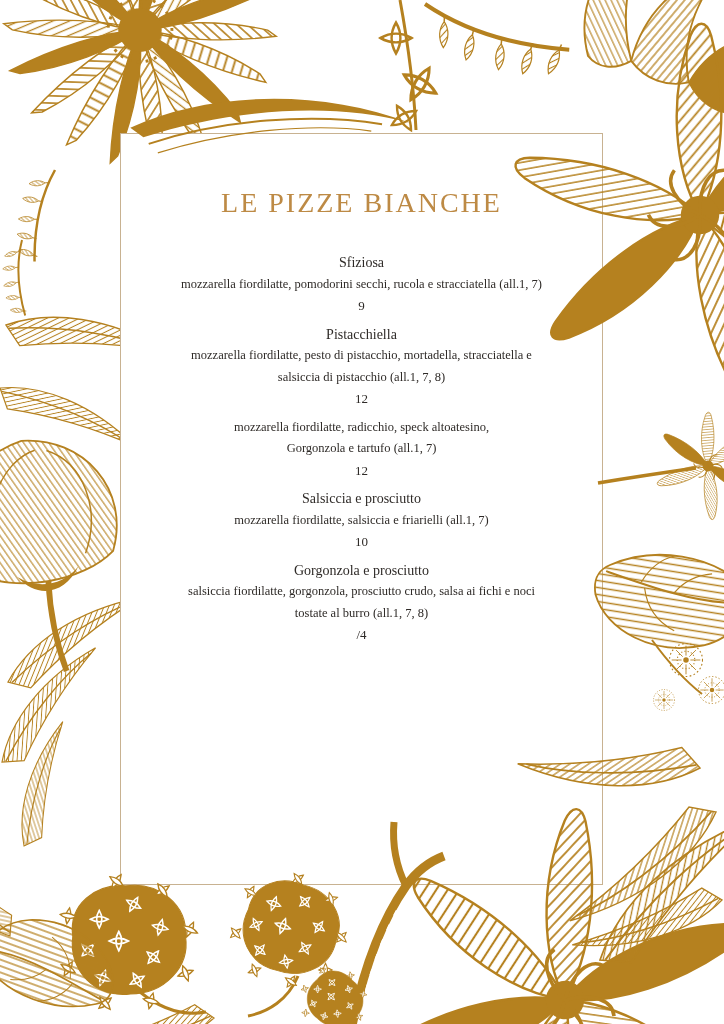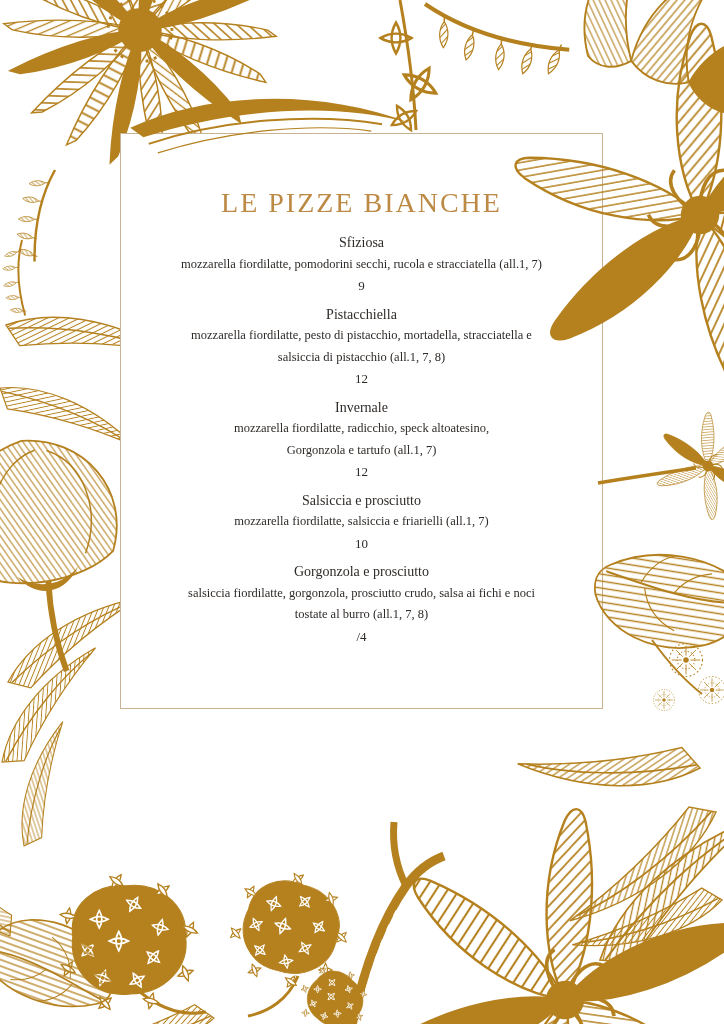--- a/index.html
+++ b/index.html
@@ -4,29 +4,29 @@
 <style>
   html,body{margin:0;padding:0;}
   body{
     width:724px;height:1024px;position:relative;overflow:hidden;
     background:#ffffff;font-family:"Liberation Serif",serif;
   }
   .decor{position:absolute;left:0;top:0;width:724px;height:1024px;}
   #bg-layer{z-index:0;}
   #overlay-layer{z-index:3;pointer-events:none;}
   .panel{
-    position:absolute;left:120px;top:133px;width:483px;height:576px;
+    position:absolute;left:120px;top:133px;width:483px;height:752px;
     box-sizing:border-box;background:#ffffff;border:1px solid #c8b291;
     z-index:2;text-align:center;color:#2e2a27;padding:0 8px;
   }
   .menu-title{
     margin-top:50px;font-size:28px;line-height:38px;letter-spacing:2px;
     color:#bd8a45;font-weight:400;
   }
-  .items{margin-top:10px;}
+  .items{margin-top:30px;}
   .item{margin-bottom:7px;}
   .item-name{font-size:14px;line-height:21.5px;}
   .item-desc{font-size:12.5px;line-height:21.5px;}
   .allerg{}
   .item-price{font-size:13px;line-height:21.5px;}
 </style>
 </head>
 <body>
 
 <svg id="bg-layer" class="decor" viewBox="0 0 724 1024" aria-hidden="true">
@@ -219,21 +219,20 @@
         <div class="item-desc"><span>mozzarella fiordilatte, pomodorini secchi, rucola e stracciatella</span><span class="allerg"> (all.1, 7)</span></div>
         <div class="item-price">9</div>
       </div>
       <div class="item">
         <div class="item-name">Pistacchiella</div>
         <div class="item-desc"><span>mozzarella fiordilatte, pesto di pistacchio, mortadella, stracciatella e</span></div>
         <div class="item-desc"><span>salsiccia di pistacchio</span><span class="allerg"> (all.1, 7, 8)</span></div>
         <div class="item-price">12</div>
       </div>
       <div class="item">
-        <div class="item-name">Invernale</div>
         <div class="item-desc"><span>mozzarella fiordilatte, radicchio, speck altoatesino,</span></div>
         <div class="item-desc"><span>Gorgonzola e tartufo</span><span class="allerg"> (all.1, 7)</span></div>
         <div class="item-price">12</div>
       </div>
       <div class="item">
         <div class="item-name">Salsiccia e prosciutto</div>
         <div class="item-desc"><span>mozzarella fiordilatte, salsiccia e friarielli</span><span class="allerg"> (all.1, 7)</span></div>
         <div class="item-price">10</div>
       </div>
       <div class="item">

